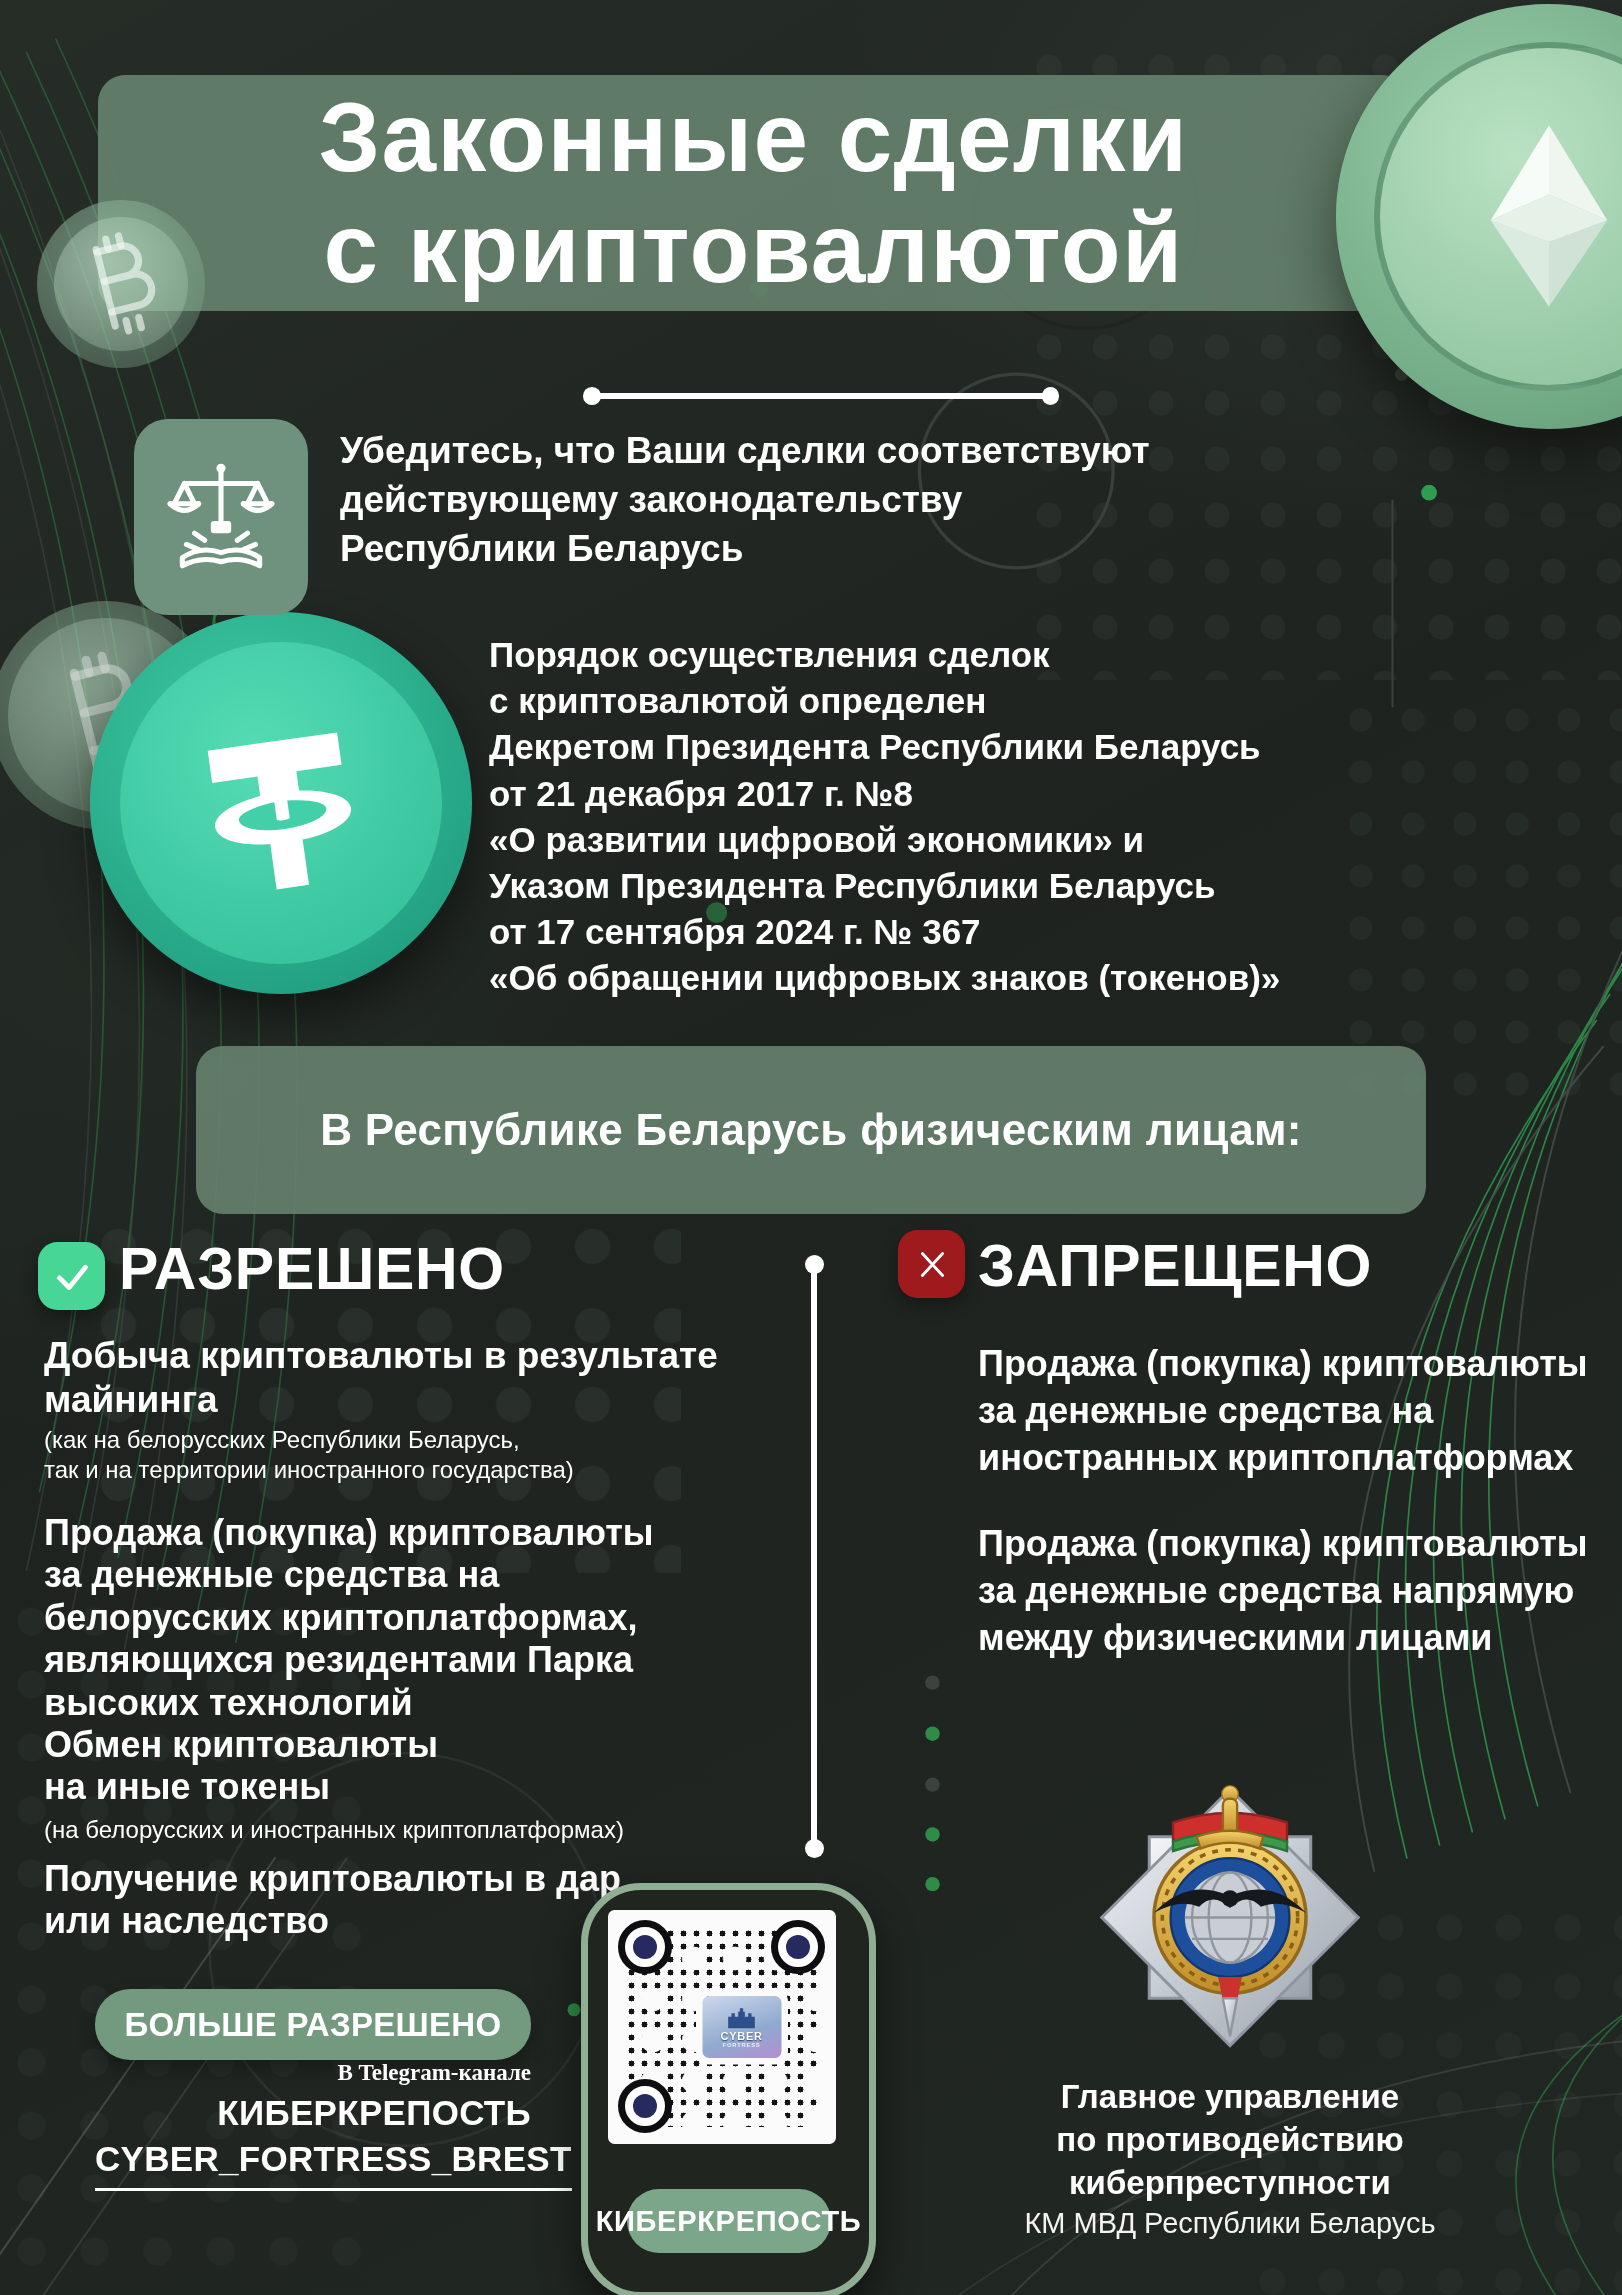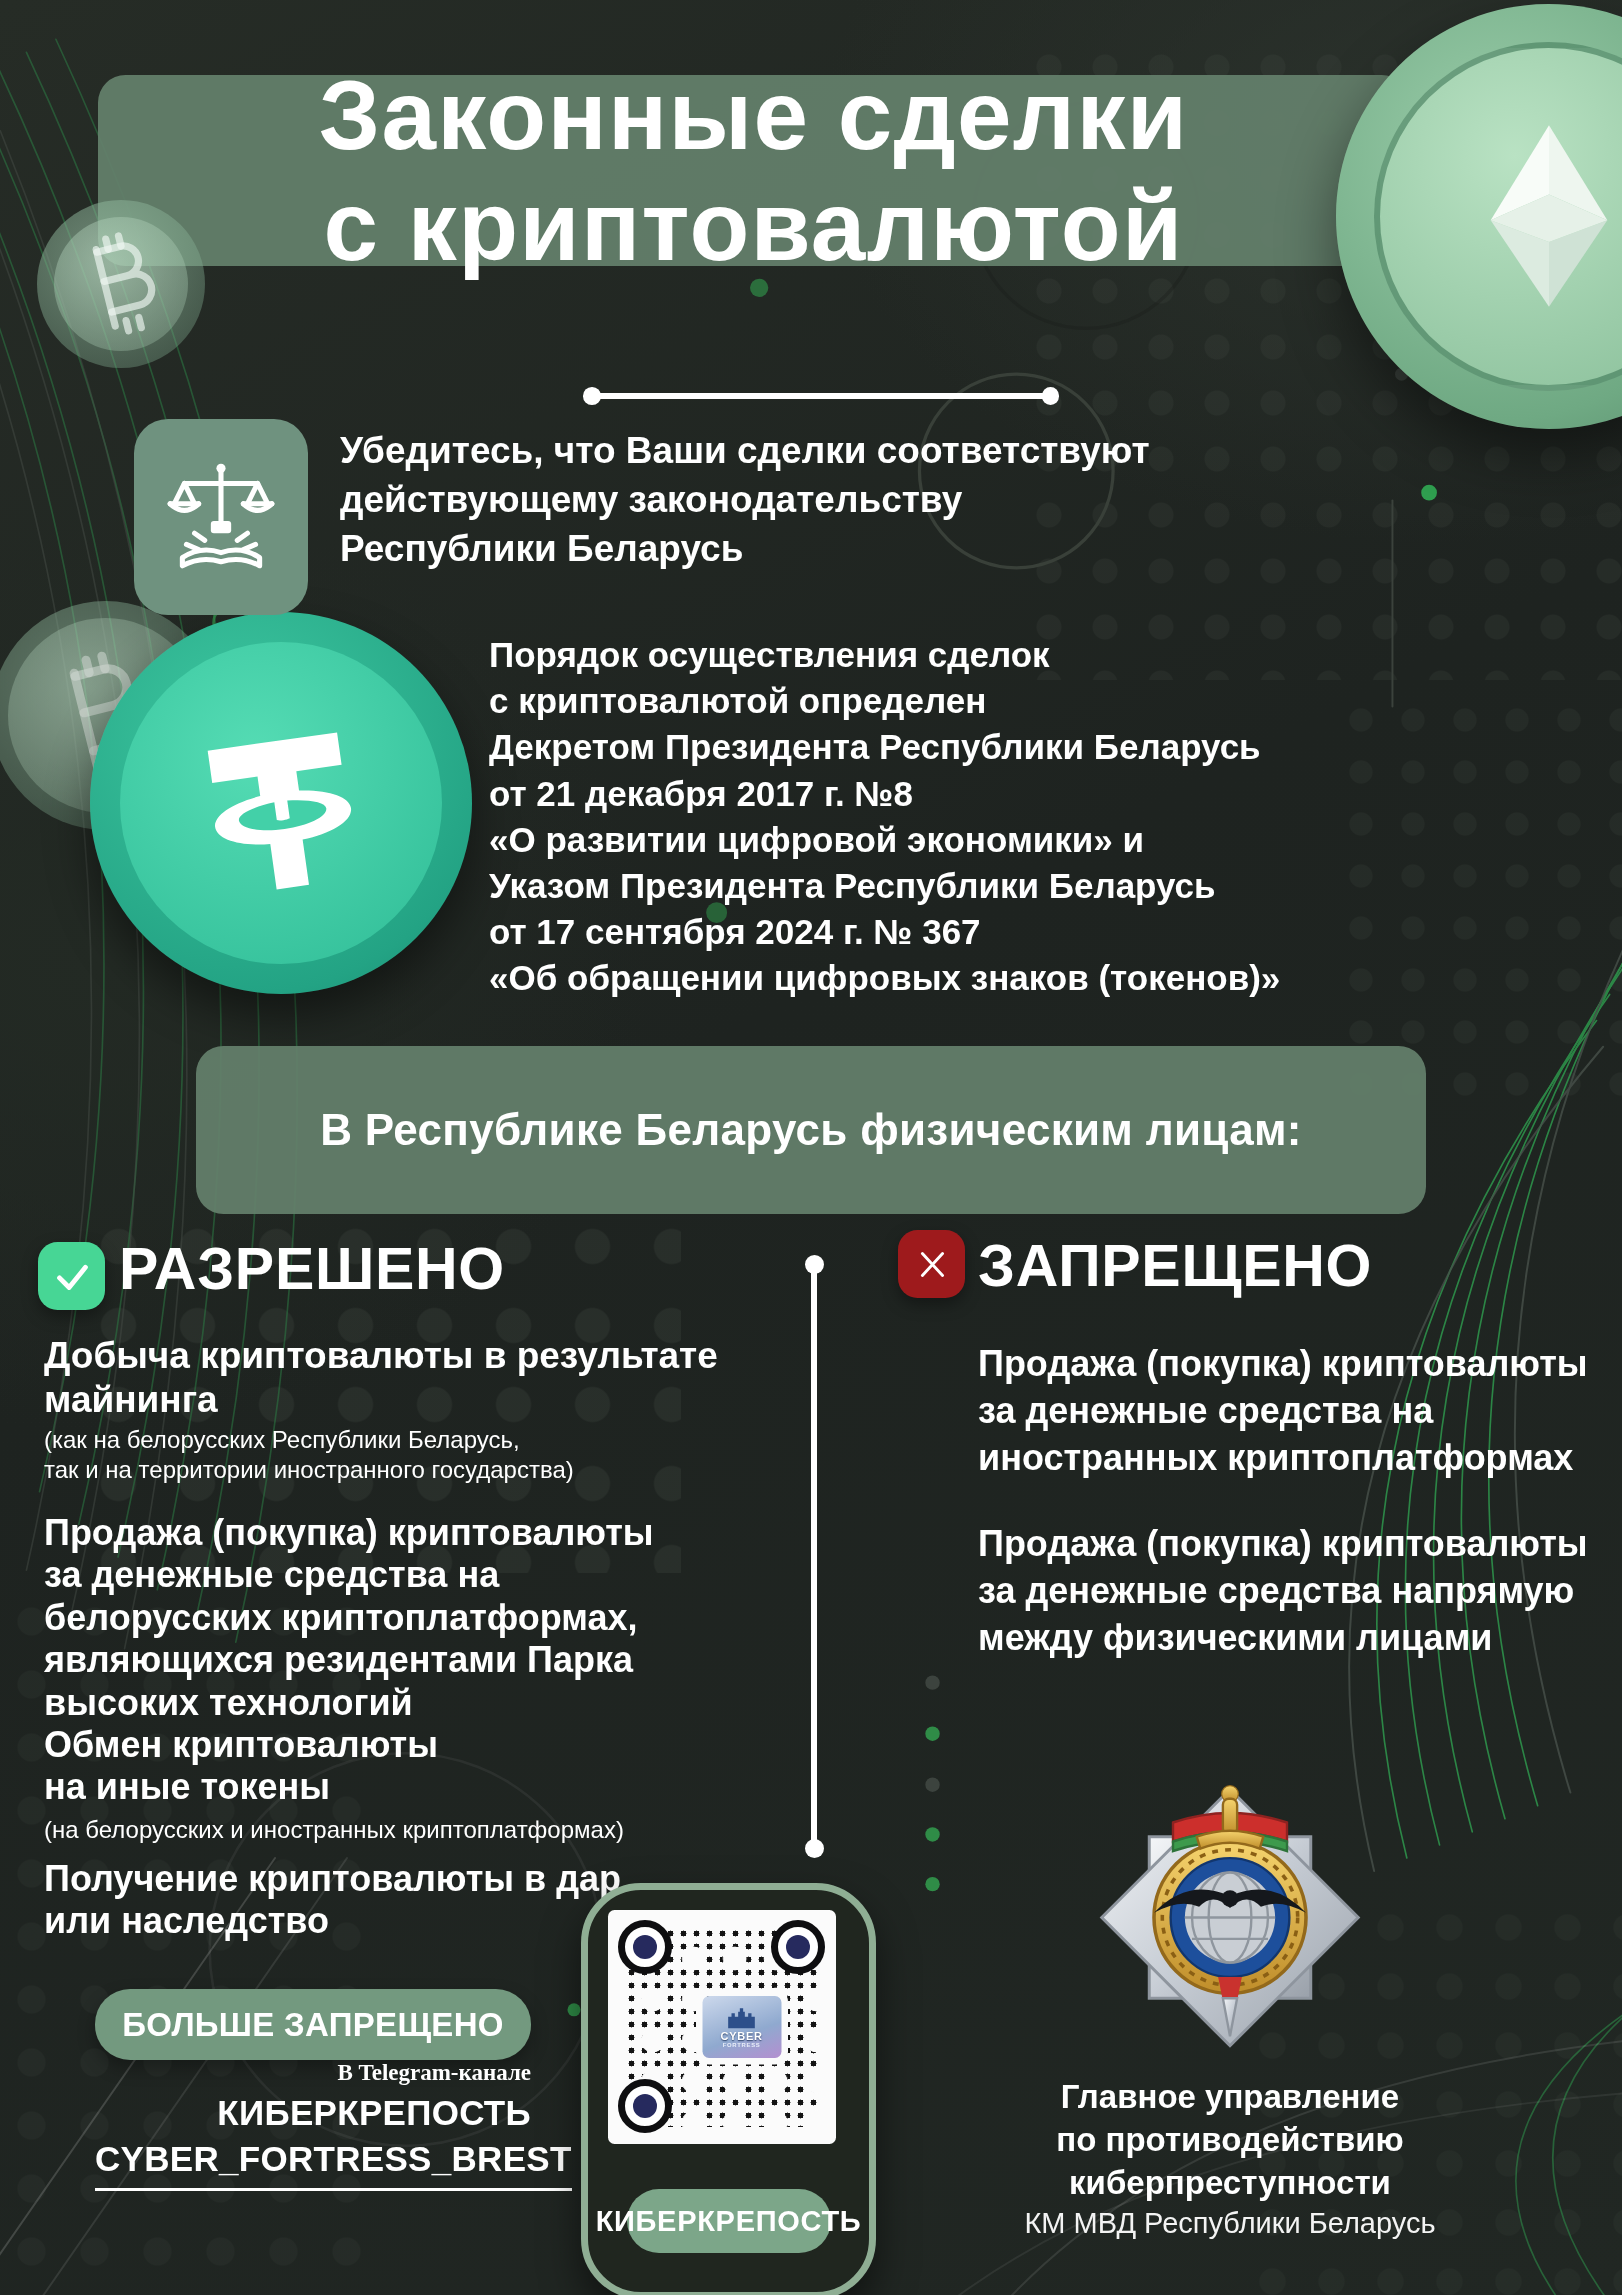--- a/index.html
+++ b/index.html
@@ -14,21 +14,21 @@
   .abs{position:absolute;}
   
   .halftone{position:absolute;background-image:radial-gradient(circle, rgba(74,82,74,.55) 30%, transparent 33%);pointer-events:none;}
   .ht1{left:1021px;top:39px;width:602px;height:641px;background-size:56px 56px;opacity:.33;}
   .ht2{left:1335px;top:694px;width:288px;height:419px;background-size:52px 52px;opacity:.3;}
   .ht3{left:79px;top:1207px;width:602px;height:366px;background-size:79px 79px;opacity:.42;}
   .ht4{left:0;top:1590px;width:366px;height:705px;background-size:63px 63px;opacity:.26;}
   .ht5{left:1243px;top:1898px;width:380px;height:398px;background-size:59px 59px;opacity:.24;}
   
   .card{position:absolute;background:rgba(100,128,108,.93);border-radius:27.5px;}
-  .title-card{left:98px;top:75px;width:1311px;height:191px;display:flex;align-items:center;justify-content:center;}
+  .title-card{left:98px;top:75px;width:1311px;height:236px;display:flex;align-items:center;justify-content:center;}
   .title-text{font-size:98px;font-weight:800;line-height:1.13;text-align:center;white-space:pre-line;letter-spacing:1.3px;}
   .banner-card{left:196px;top:1046px;width:1230px;height:168px;display:flex;align-items:center;justify-content:center;}
   .banner-text{font-size:44px;font-weight:800;letter-spacing:0.3px;}
   
   .coin{position:absolute;border-radius:50%;}
   .coin .face{position:absolute;border-radius:50%;}
   .eth{left:1336px;top:3.9px;width:425px;height:425px;background:radial-gradient(circle at 38% 35%,#9bcdaa,#6fa983 70%,#578b6b);box-shadow:0 26px 59px rgba(0,0,0,.45);}
   .eth .face{inset:38px;background:radial-gradient(circle at 40% 32%,#b9e2c3,#93c6a2 78%);border:6.5px solid rgba(52,112,78,.55);}
   .eth svg{position:absolute;left:50%;top:50%;width:216px;height:216px;transform:translate(-50%,-50%);}
   .usdt{left:90px;top:612px;width:382px;height:382px;background:radial-gradient(circle at 40% 32%,#3ec7a0,#23a384 75%,#188a70);box-shadow:0 22px 46px rgba(0,0,0,.45);}
@@ -287,21 +287,21 @@
   </div>
   <div class="col-head head-forbidden">ЗАПРЕЩЕНО</div>
   <div class="item f0">Продажа (покупка) криптовалюты
 за денежные средства на
 иностранных криптоплатформах</div>
   <div class="item f1">Продажа (покупка) криптовалюты
 за денежные средства напрямую
 между физическими лицами</div>
 
   <div class="abs more">
-    <div class="more-pill">БОЛЬШЕ ЗАПРЕЩЕНО</div>
+    <div class="more-pill">БОЛЬШЕ РАЗРЕШЕНО</div>
     <div class="tg-line">В Telegram-канале</div>
     <div class="tg-name">КИБЕРКРЕПОСТЬ</div>
     <div><span class="tg-handle">CYBER_FORTRESS_BREST</span></div>
   </div>
 
   <div class="abs phone">
     <div class="qr">
       <div class="qr-dots"></div>
       <div class="finder tl"></div>
       <div class="finder tr"></div>

